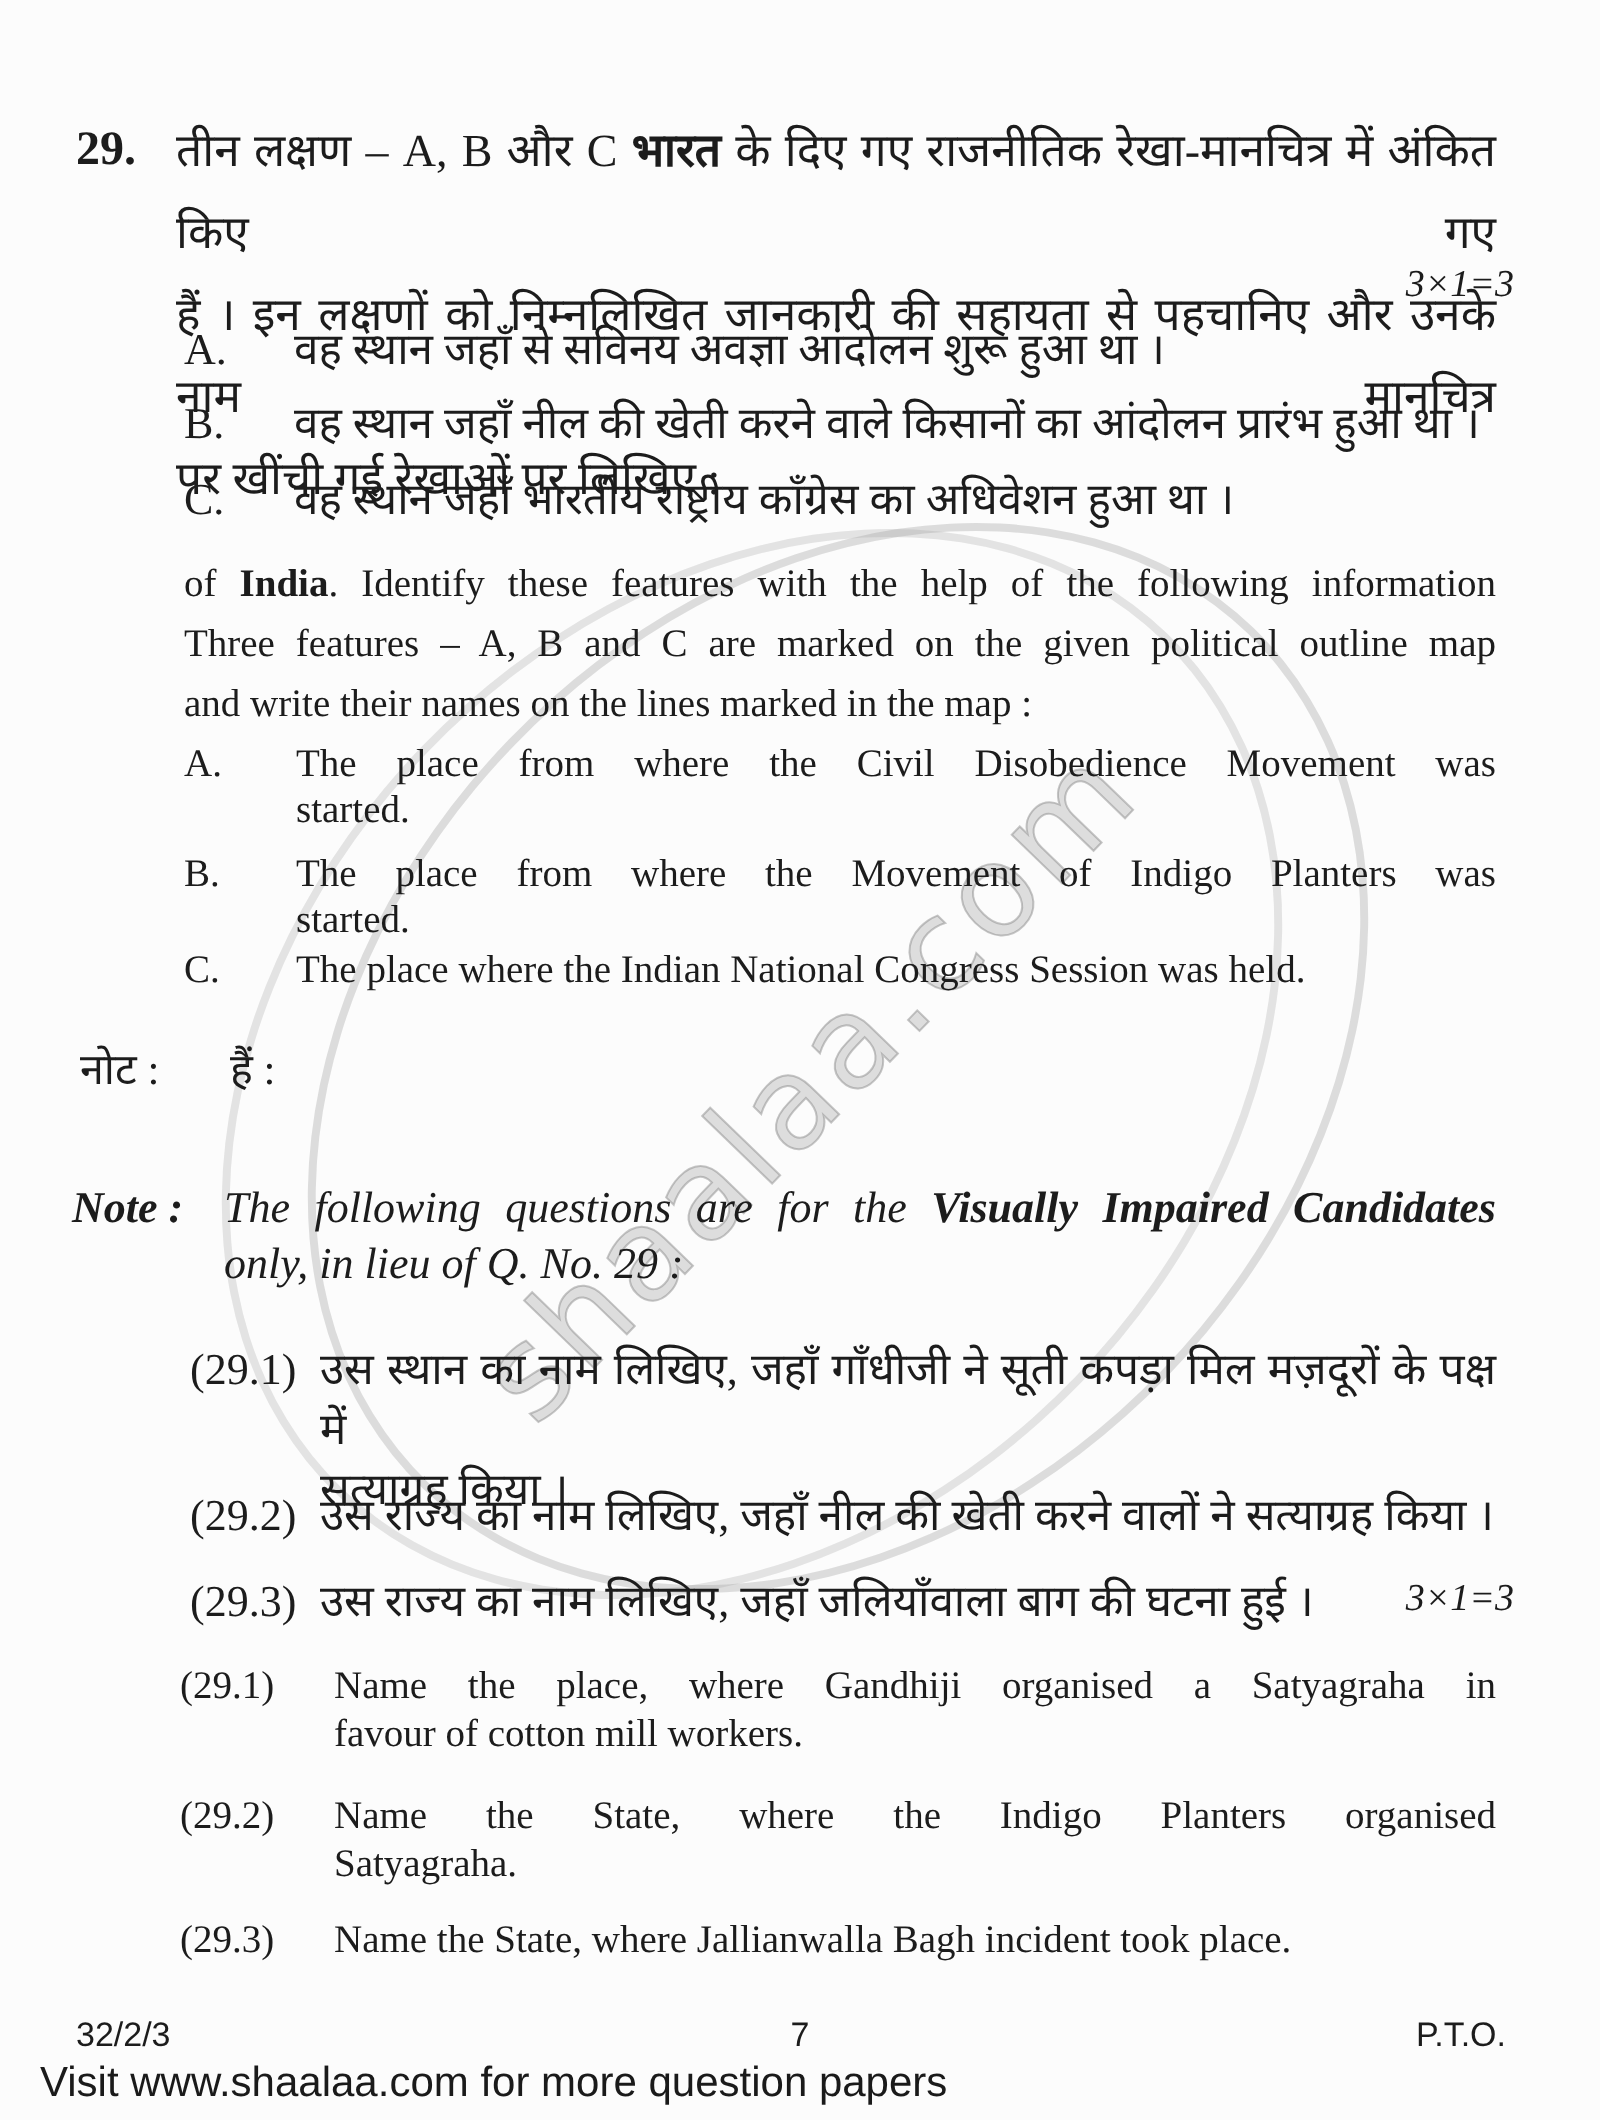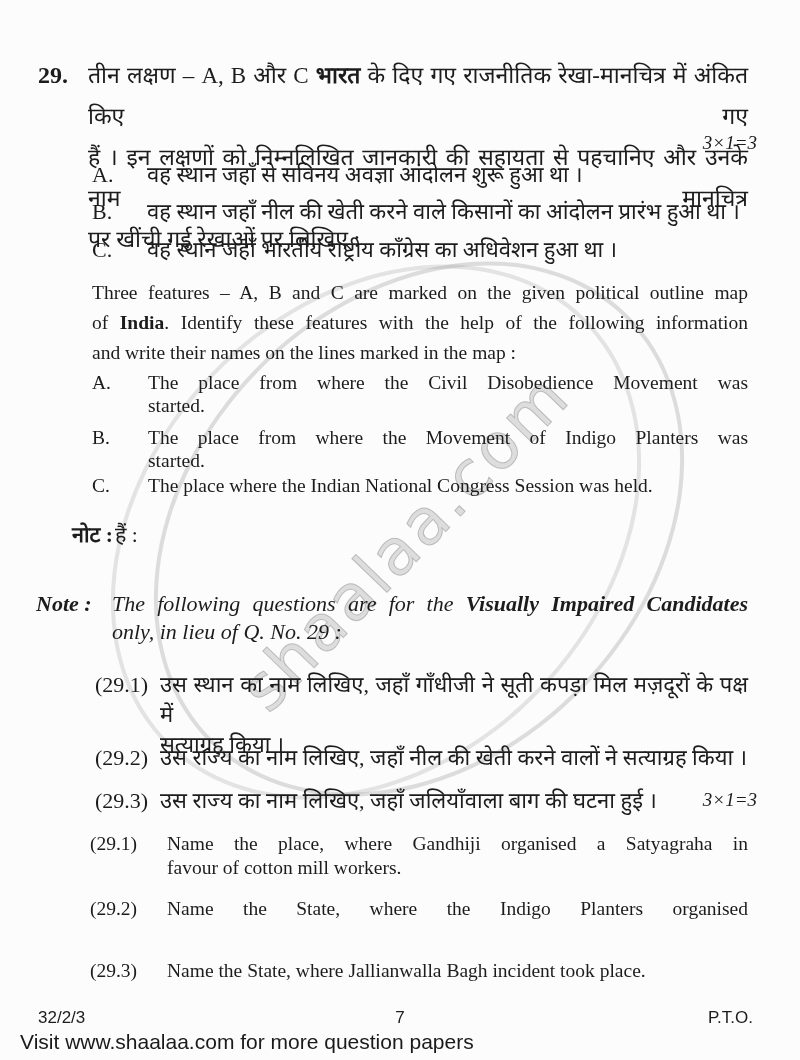--- a/index.html
+++ b/index.html
@@ -44,21 +44,21 @@
   .q29e { left:92px; top:278px; width:656px; font-size:19.5px; line-height:30px; }
 
   
   .q29e-items { left:92px; top:371px; width:656px; font-size:19.5px; line-height:23px; }
   .q29e-items .it { position:absolute; left:0; width:100%; }
   .q29e-items .it .txt { margin-left:56px; }
   .q29e-items .it:nth-of-type(1){ top:0; } .q29e-items .it:nth-of-type(2){ top:55px; } .q29e-items .it:nth-of-type(3){ top:103px; }
 
   
   .noteh { left:40px; top:520px; width:708px; font-size:21.5px; line-height:30px; }
-  .noteh .lbl { font-weight:700;margin-left:32px; }
+  .noteh .lbl { font-weight:400; }
   .noteh .txt { margin-left:75px; }
   .notee { left:36px; top:590px; width:712px; font-size:22px; line-height:28px; font-style:italic; }
   .notee .lbl { font-weight:700; }
   .notee .txt { margin-left:76px; }
 
   
   .vih { left:95px; top:670px; width:653px; font-size:22px; line-height:30px; }
   .vih .it { position:absolute; left:0; width:100%; }
   .vih .it .txt { margin-left:65px; }
   .vih .it:nth-of-type(1){ top:0; } .vih .it:nth-of-type(2){ top:73px; } .vih .it:nth-of-type(3){ top:116px; }
@@ -111,22 +111,22 @@
         <span class="lbl">B.</span>
         <div class="txt">वह स्थान जहाँ नील की खेती करने वाले किसानों का आंदोलन प्रारंभ हुआ था ।</div>
       </div>
       <div class="it">
         <span class="lbl">C.</span>
         <div class="txt">वह स्थान जहाँ भारतीय राष्ट्रीय काँग्रेस का अधिवेशन हुआ था ।</div>
       </div>
     </div>
 
     <div class="abs q29e">
+      <div class="j"><span>of </span><span class="b">India</span><span>. Identify these features with the help of the following information</span></div>
       <div class="j">Three features – A, B and C are marked on the given political outline map</div>
-      <div class="j"><span>of </span><span class="b">India</span><span>. Identify these features with the help of the following information</span></div>
       <div>and write their names on the lines marked in the map :</div>
     </div>
 
     <div class="abs q29e-items">
       <div class="it">
         <span class="lbl">A.</span>
         <div class="txt">
           <div class="j">The place from where the Civil Disobedience Movement was</div>
           <div>started.</div>
         </div>
@@ -189,20 +189,21 @@
         <span class="lbl">(29.1)</span>
         <div class="txt">
           <div class="j">Name the place, where Gandhiji organised a Satyagraha in</div>
           <div>favour of cotton mill workers.</div>
         </div>
       </div>
       <div class="it">
         <span class="lbl">(29.2)</span>
         <div class="txt">
           <div class="j">Name the State, where the Indigo Planters organised</div>
+          <div>Satyagraha.</div>
         </div>
       </div>
       <div class="it">
         <span class="lbl">(29.3)</span>
         <div class="txt">
           <div>Name the State, where Jallianwalla Bagh incident took place.</div>
         </div>
       </div>
     </div>
 

